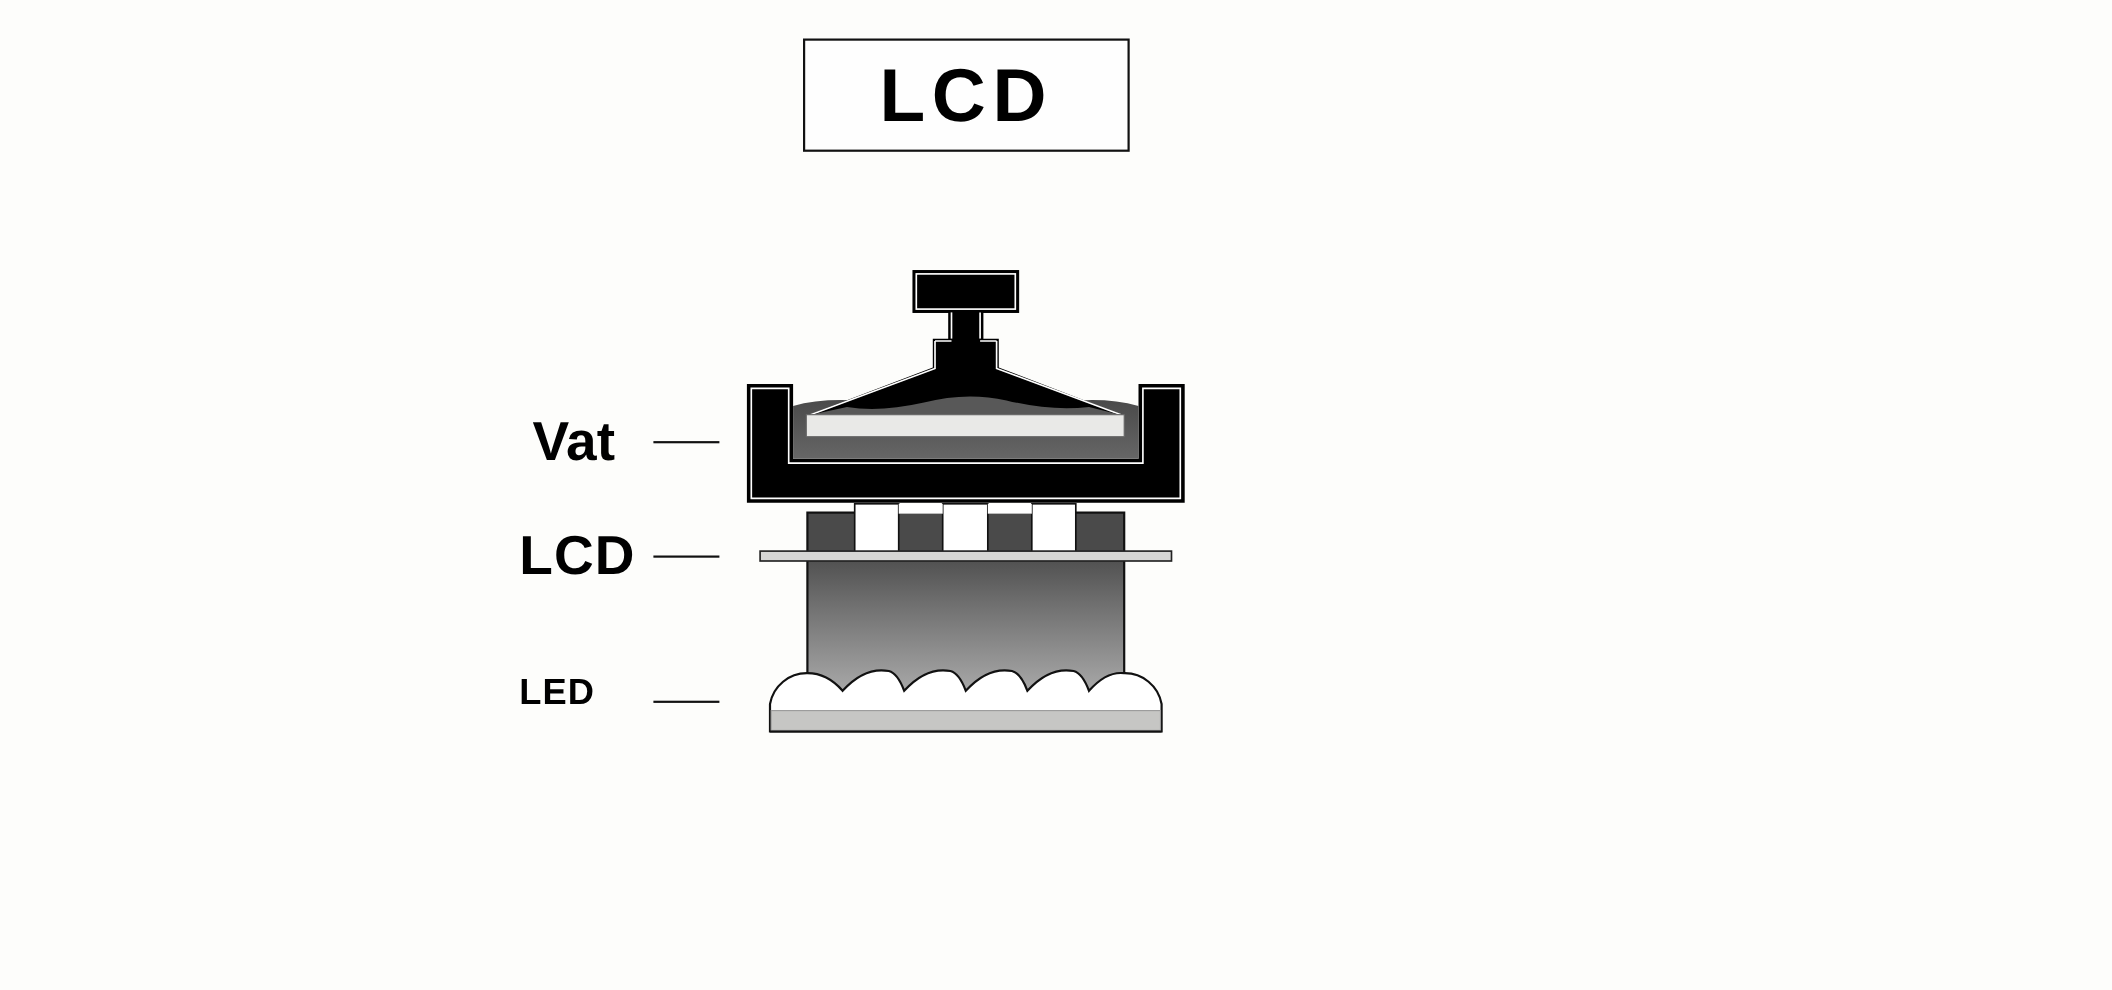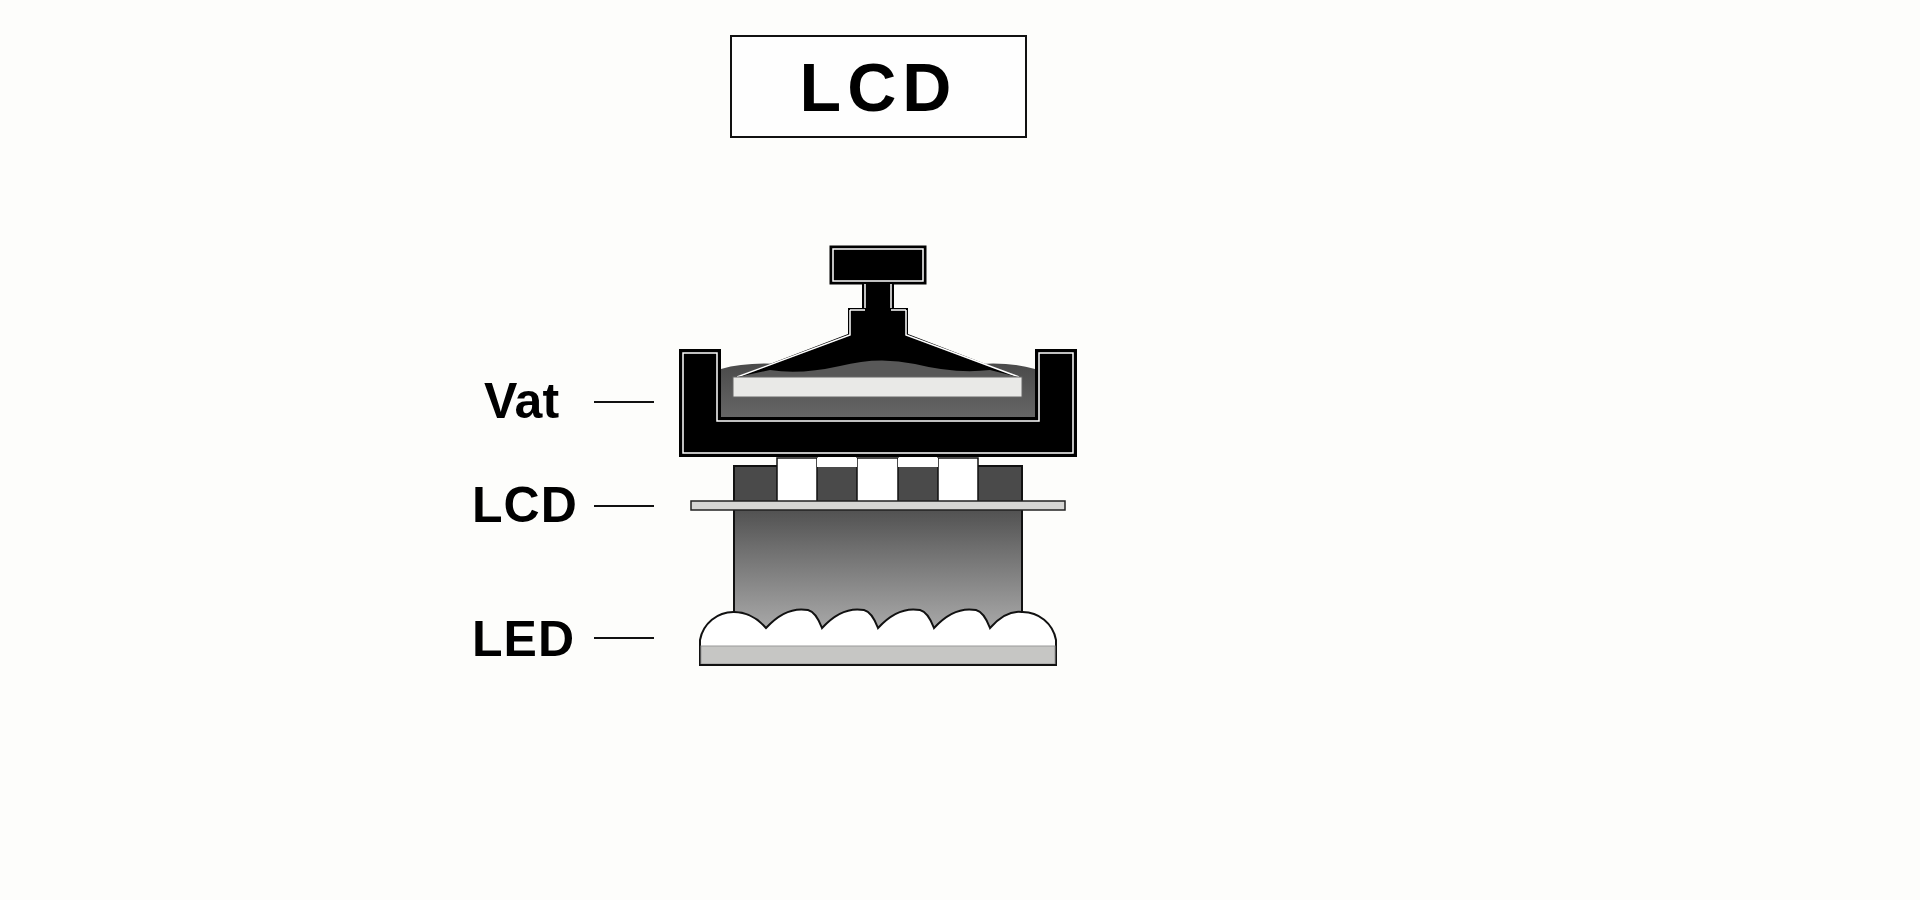--- a/index.html
+++ b/index.html
@@ -6,21 +6,21 @@
   body { width: 1920px; height: 900px; position: relative; overflow: hidden; font-family: "Liberation Sans", sans-serif; }
   .title-box {
     position: absolute; left: 730px; top: 35px; width: 293px; height: 99px;
     border: 2px solid #111; background: #fefefe;
     display: flex; align-items: center; justify-content: center;
   }
   .title-text { font-size: 68px; font-weight: 700; color: #000; letter-spacing: 6px; font-family: "Liberation Sans", sans-serif; }
   .label { position: absolute; font-weight: 700; color: #000; font-family: "Liberation Sans", sans-serif; }
   .label-vat { left: 484px; top: 372px; font-size: 50px; text-align: center; }
   .label-lcd { left: 472px; top: 476px; font-size: 50px; letter-spacing: 1px; }
-  .label-led { left: 472px; top: 610px; font-size: 50px; letter-spacing: 1px; }
+  .label-led { left: 472px; top: 610px; font-size: 33px; letter-spacing: 1px; }
   .leader { position: absolute; height: 2px; background: #111; width: 60px; left: 594px; }
   .leader-vat { top: 401px; }
   .leader-lcd { top: 505px; }
   .leader-led { top: 637px; }
   svg.diagram { position: absolute; left: 0; top: 0; }
 </style>
 </head>
 <body>
 
 <div class="title-box">

